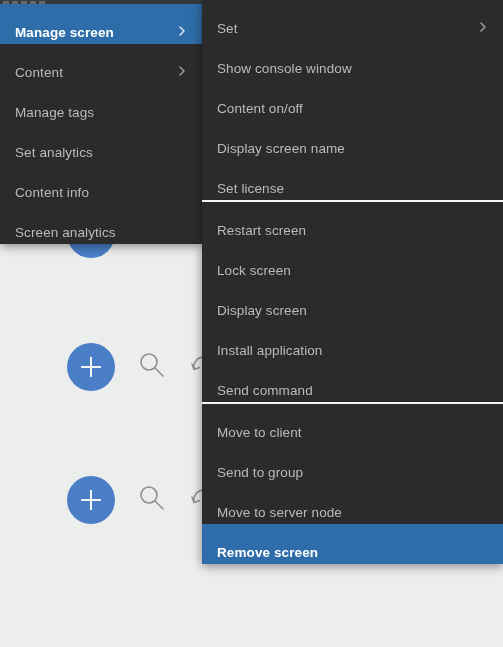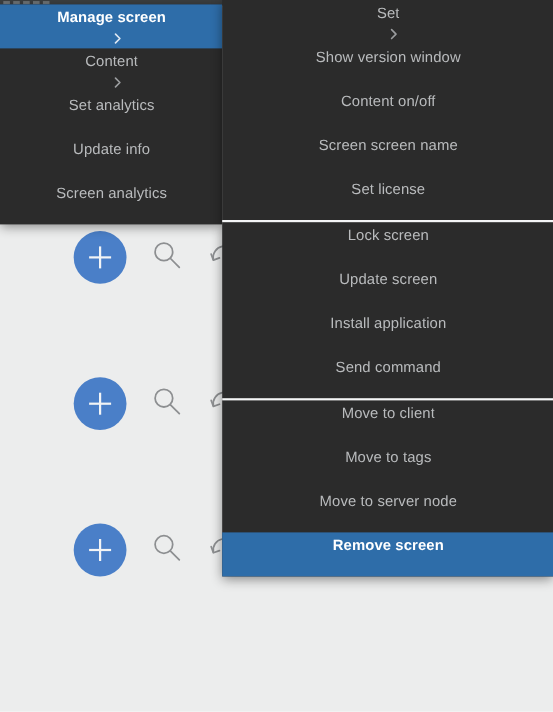--- a/index.html
+++ b/index.html
@@ -100,26 +100,25 @@
     background: #2b2b2b;
     color: #b9bbbd;
     font-size: 13.5px;
     z-index: 10;
     box-shadow: 0 2px 10px rgba(0,0,0,.45);
   }
   .menu-item {
     height: 40px;
     display: flex;
     align-items: center;
-    padding: 4px 14px 0 15px;
+    padding: 16px 14px 0 15px;
     box-sizing: border-box;
     color: #b9bbbd;
     white-space: nowrap;
     letter-spacing: .1px;
-    flex-direction: column;
   }
   .menu-item .label {
     flex: 1 1 auto;
     overflow: hidden;
     text-overflow: ellipsis;
   }
   .menu-item.selected {
     background: #2e6da9;
     color: #ffffff;
     font-weight: bold;
@@ -224,68 +223,74 @@
             <path d="M4 2 L8 6 L4 10"></path>
           </svg></span>
       </div>
       <div class="menu-item">
         <span class="label">Content</span>
         <span class="chev"><svg width="12" height="12" viewBox="0 0 12 12" fill="none" stroke="currentColor" stroke-width="1.5" stroke-linecap="round" stroke-linejoin="round">
             <path d="M4 2 L8 6 L4 10"></path>
           </svg></span>
       </div>
       <div class="menu-item">
+        <span class="label">Manage tags</span>
+      </div>
+      <div class="menu-item">
         <span class="label">Set analytics</span>
       </div>
       <div class="menu-item">
-        <span class="label">Update info</span>
+        <span class="label">Content info</span>
       </div>
       <div class="menu-item">
         <span class="label">Screen analytics</span>
       </div>
     </div>
 
   <div class="menu" id="menu-right">
       <div class="menu-item">
         <span class="label">Set</span>
         <span class="chev"><svg width="12" height="12" viewBox="0 0 12 12" fill="none" stroke="currentColor" stroke-width="1.5" stroke-linecap="round" stroke-linejoin="round">
             <path d="M4 2 L8 6 L4 10"></path>
           </svg></span>
       </div>
       <div class="menu-item">
-        <span class="label">Show version window</span>
+        <span class="label">Show console window</span>
       </div>
       <div class="menu-item">
         <span class="label">Content on/off</span>
       </div>
       <div class="menu-item">
-        <span class="label">Screen screen name</span>
+        <span class="label">Display screen name</span>
       </div>
       <div class="menu-item">
         <span class="label">Set license</span>
       </div>
       <div class="menu-separator"></div>
       <div class="menu-item">
+        <span class="label">Restart screen</span>
+      </div>
+      <div class="menu-item">
         <span class="label">Lock screen</span>
       </div>
       <div class="menu-item">
-        <span class="label">Update screen</span>
+        <span class="label">Display screen</span>
       </div>
       <div class="menu-item">
         <span class="label">Install application</span>
       </div>
       <div class="menu-item">
         <span class="label">Send command</span>
       </div>
       <div class="menu-separator"></div>
       <div class="menu-item">
         <span class="label">Move to client</span>
       </div>
       <div class="menu-item">
-        <span class="label">Move to tags</span>
+        <span class="label">Send to group</span>
       </div>
       <div class="menu-item">
         <span class="label">Move to server node</span>
       </div>
       <div class="menu-item selected">
         <span class="label">Remove screen</span>
       </div>
     </div>
 
 </div>

